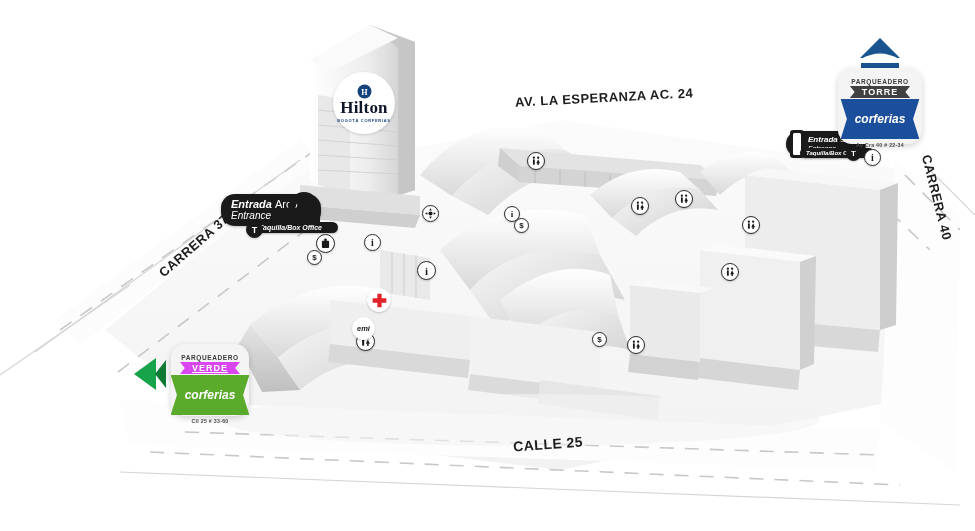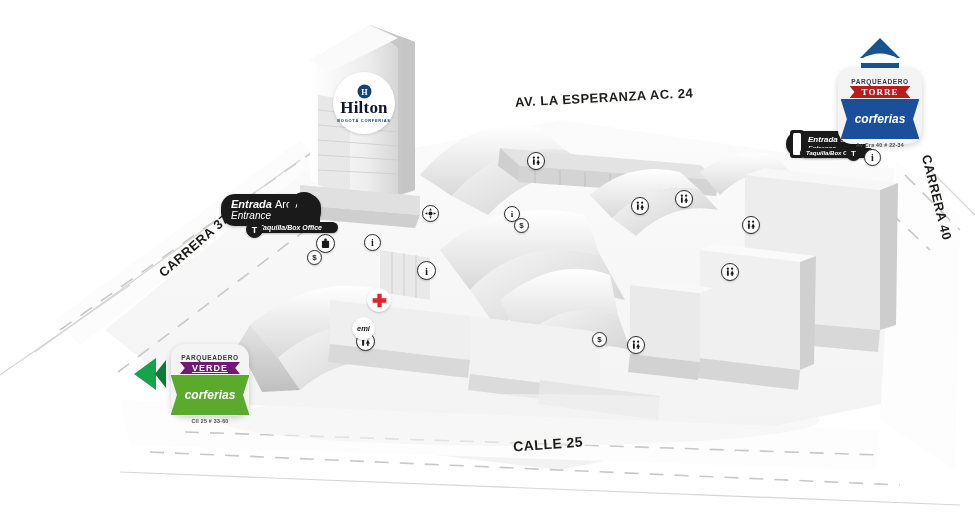--- a/index.html
+++ b/index.html
@@ -267,34 +267,34 @@
   </svg>
 
   <div class="psign noselect" style="left:838px;top:68px;width:84px;height:76px;">
     <svg class="logo" width="24" height="24" viewBox="0 0 32 32">
       <circle cx="16" cy="16" r="15" fill="#1b4f9c"></circle>
       <path d="M9,12 q6,-4 12,0 q3,3 1,8 q-4,5 -10,3 q-4,-2 -3,-11 Z" fill="#ffffff"></path>
       <path d="M12,13 q5,-2 8,1 q1,3 -2,5 q-4,2 -6,-2 Z" fill="#1b4f9c"></path>
       <circle cx="13" cy="12.5" r="1.3" fill="#ffffff"></circle>
     </svg>
     <div class="lbl1">PARQUEADERO</div>
-    <div class="ribbon" style="background:#b91c1c;font-family:Liberation Serif, serif;">TORRE</div>
+    <div class="ribbon" style="background:#404040;">TORRE</div>
     <div class="ribbon2" style="background:#1b4f9c;">corferias</div>
     <div class="addr">Av Cra 40 # 22-34</div>
   </div>
 
   <div class="psign noselect" style="left:171px;top:344px;width:78px;height:72px;">
     <svg class="logo" width="23" height="23" viewBox="0 0 32 32">
       <circle cx="16" cy="16" r="15" fill="#5aaa2b"></circle>
       <path d="M9,12 q6,-4 12,0 q3,3 1,8 q-4,5 -10,3 q-4,-2 -3,-11 Z" fill="#ffffff"></path>
       <path d="M12,13 q5,-2 8,1 q1,3 -2,5 q-4,2 -6,-2 Z" fill="#5aaa2b"></path>
       <circle cx="13" cy="12.5" r="1.3" fill="#ffffff"></circle>
     </svg>
     <div class="lbl1">PARQUEADERO</div>
-    <div class="ribbon" style="background:#701a75;text-decoration:underline;">VERDE</div>
+    <div class="ribbon" style="background:#d946ef;text-decoration:underline;">VERDE</div>
     <div class="ribbon2" style="background:#5aaa2b;">corferias</div>
     <div class="addr">Cll 25 # 33-60</div>
   </div>
 
   <svg class="abs" style="left:130px;top:356px;" width="38" height="36">
     <path d="M26,2 L26,34 L4,18 Z" fill="#17a349"></path>
     <path d="M36,4 L36,32 L25,18 Z" fill="#0e7a36"></path>
   </svg>
 
   <div class="mi noselect" style="left:364px;top:234px;width:15px;height:15px;font-size:10px;font-family:'Liberation Serif',serif;">i</div>

